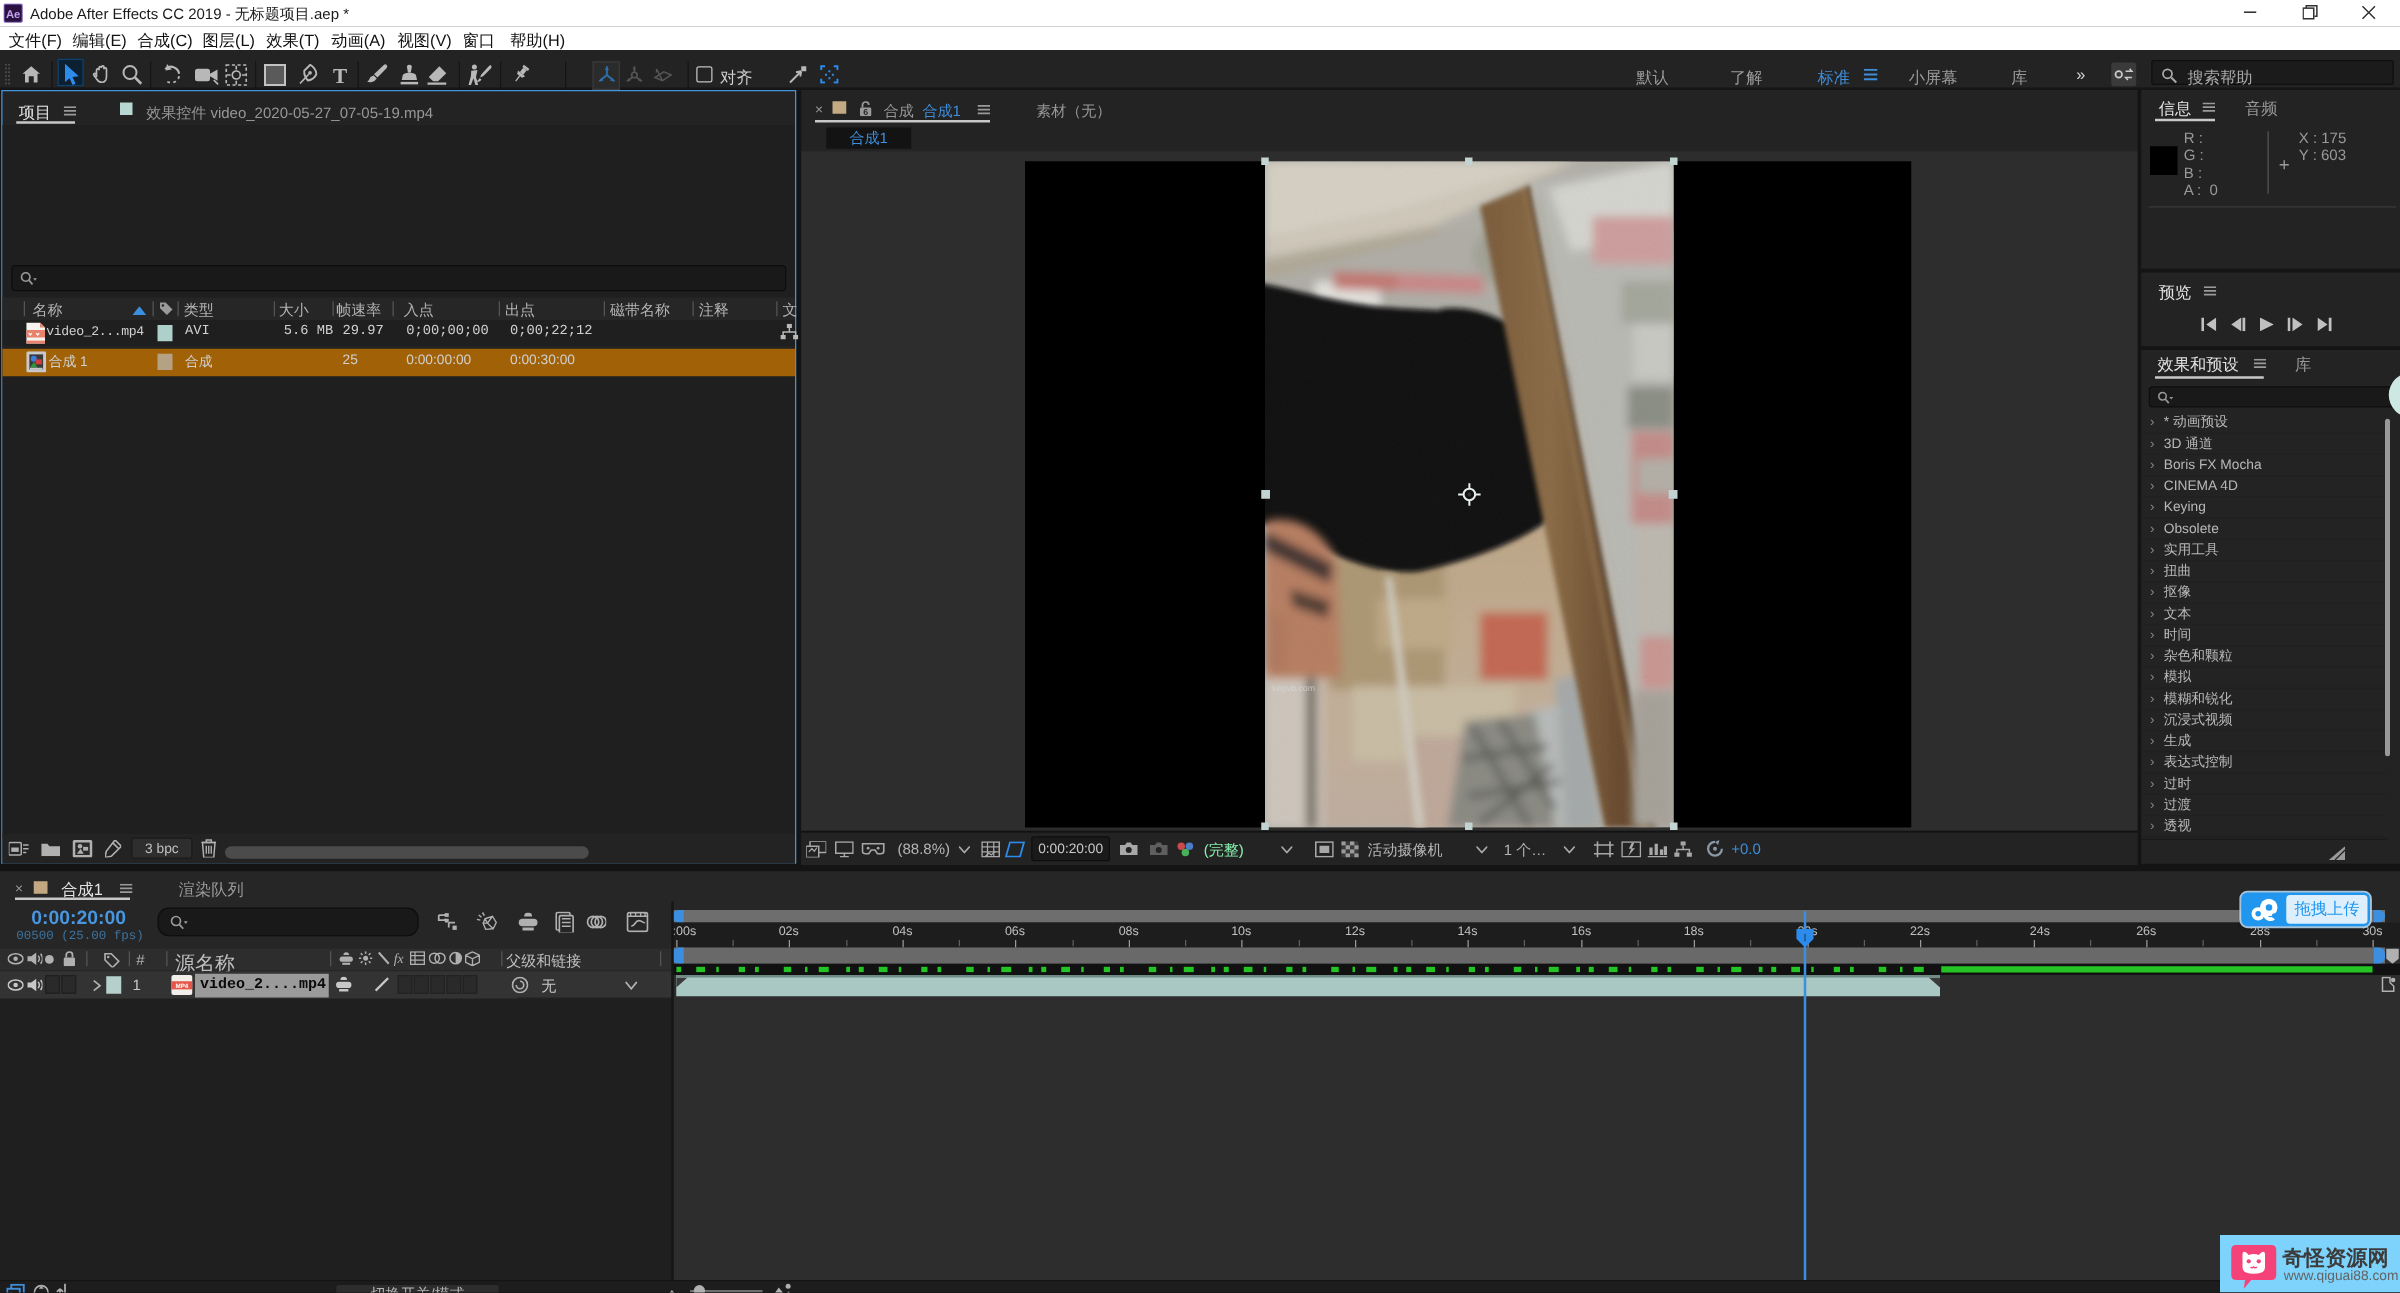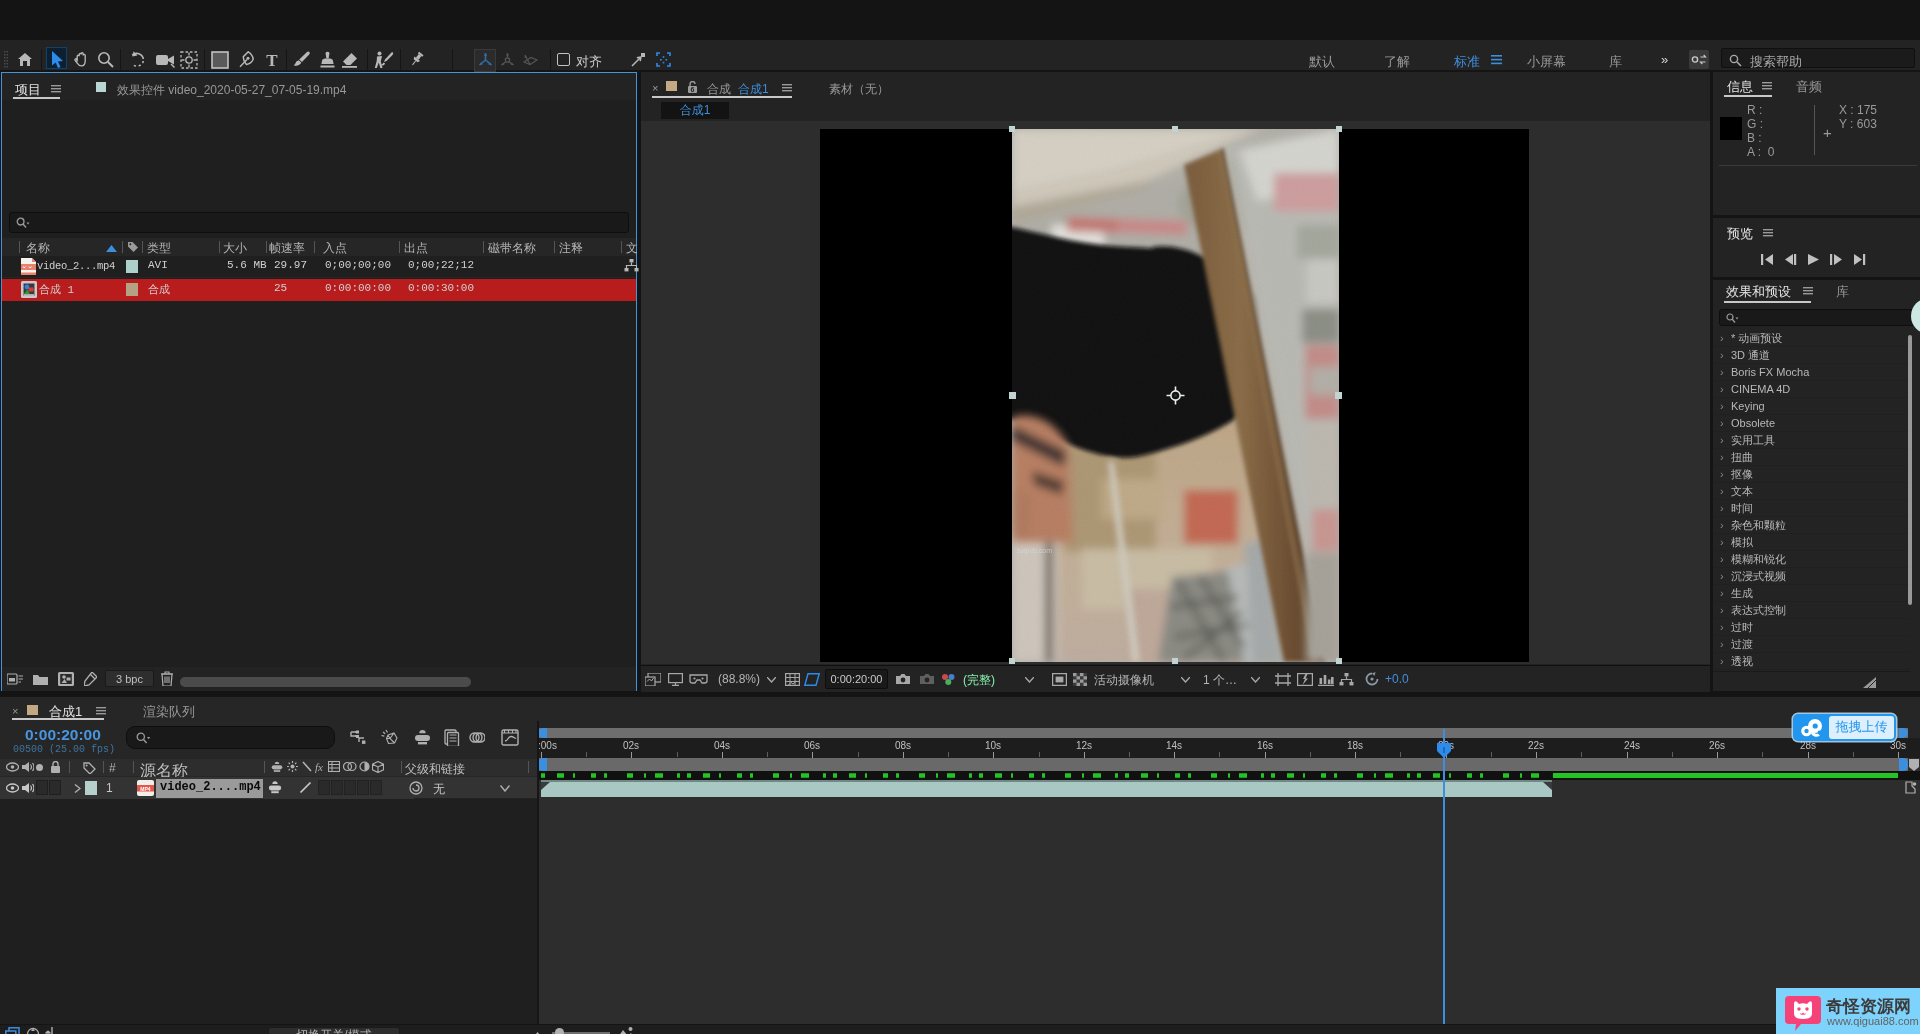--- a/index.html
+++ b/index.html
@@ -31,21 +31,49 @@
 .dim{color:#9a9a9a}
 .fxrow{height:17px;line-height:17px;padding-left:18px;border-bottom:1px solid #202020;position:relative;white-space:nowrap}
 .fxrow::before{content:"\203A";position:absolute;left:7px;color:#8a8a8a}
 .thead-ico{position:absolute;top:2px}
 .chip{position:absolute;width:12px;height:13px}
 svg{display:block}
 </style></head>
 <body>
 <div id="app">
 
-
+<div class="abs" id="titlebar">
+  <svg class="abs" style="left:3px;top:3px" width="15" height="15">
+        <rect x="0" y="0" width="15" height="15" rx="2" fill="#2a1240" stroke="#7e57b8" stroke-width="1.4"></rect>
+        <text x="7.5" y="11" font-size="9" font-weight="bold" fill="#c5a3f0" text-anchor="middle" font-family="Liberation Sans">Ae</text>
+      </svg>
+  <div class="abs tx" style="left:24px;top:3px;font-size:12px;color:#1a1a1a">Adobe After Effects CC 2019 - 无标题项目.aep *</div>
+  <svg class="abs" style="left:1795px;top:9px" width="14" height="2">
+        <rect width="10" height="1.4" fill="#333"></rect>
+      </svg>
+  <svg class="abs" style="left:1842px;top:4px" width="13" height="13">
+        <rect x="0.5" y="2.5" width="8.5" height="8.5" fill="none" stroke="#333" stroke-width="1.2"></rect>
+        <path d="M3 2.5 V0.5 H11.5 V9 H9.5" fill="none" stroke="#333" stroke-width="1.2"></path>
+      </svg>
+  <svg class="abs" style="left:1889px;top:4px" width="12" height="12">
+        <path d="M1 1 L11 11 M11 1 L1 11" stroke="#333" stroke-width="1.2"></path>
+      </svg>
+</div>
+
+<div class="abs" id="menubar">
+  <div class="menuitem" style="left:7px">文件(F)</div>
+  <div class="menuitem" style="left:58px">编辑(E)</div>
+  <div class="menuitem" style="left:110px">合成(C)</div>
+  <div class="menuitem" style="left:162px">图层(L)</div>
+  <div class="menuitem" style="left:213px">效果(T)</div>
+  <div class="menuitem" style="left:265px">动画(A)</div>
+  <div class="menuitem" style="left:318px">视图(V)</div>
+  <div class="menuitem" style="left:370px">窗口</div>
+  <div class="menuitem" style="left:408px">帮助(H)</div>
+</div>
 
 <div class="abs" id="toolbar">
   <svg class="abs" style="left:4px;top:5px" width="4" height="18">
         <g fill="#4a4a4a">
           <rect y="0" width="1.5" height="1.5"></rect>
           <rect y="3" width="1.5" height="1.5"></rect>
           <rect y="6" width="1.5" height="1.5"></rect>
           <rect y="9" width="1.5" height="1.5"></rect>
           <rect y="12" width="1.5" height="1.5"></rect>
           <rect y="15" width="1.5" height="1.5"></rect>
@@ -257,21 +285,21 @@
     <div class="abs tx" style="left:272px;top:3px">29.97</div>
     <div class="abs tx" style="left:323px;top:3px">0;00;00;00</div>
     <div class="abs tx" style="left:406px;top:3px">0;00;22;12</div>
     <svg class="abs" style="left:622px;top:3px" width="15" height="14" viewBox="0 0 15 14">
           <rect x="5.5" y="0" width="4" height="3.4" fill="#b8b8b8"></rect>
           <rect x="0.5" y="9" width="4" height="3.4" fill="#b8b8b8"></rect>
           <rect x="10.5" y="9" width="4" height="3.4" fill="#b8b8b8"></rect>
           <path d="M7.5 3.4 V6.5 M2.5 9 V6.5 H12.5 V9" stroke="#b8b8b8" stroke-width="1.2" fill="none"></path>
         </svg>
   </div>
-  <div class="abs" style="left:0;top:206px;width:634px;height:22px;background:#b91c1c;font-family:Liberation Mono, monospace;font-size:11px;color:#d0d0d0">
+  <div class="abs" style="left:0;top:206px;width:634px;height:22px;background:#a16207;font-family:Liberation Sans, sans-serif;font-size:11px;color:#d0d0d0">
     <svg class="abs" style="left:19px;top:2px" width="16" height="17" viewBox="0 0 16 17">
           <rect x="0" y="0" width="16" height="17" rx="1.5" fill="#c9c9c9"></rect>
           <rect x="2.5" y="2.5" width="11" height="12" fill="#3a3a3a"></rect>
           <g fill="#c9c9c9">
             <rect x="0.8" y="1" width="1.4" height="1.6"></rect>
             <rect x="0.8" y="4.5" width="1.4" height="1.6"></rect>
             <rect x="0.8" y="8" width="1.4" height="1.6"></rect>
             <rect x="0.8" y="11.5" width="1.4" height="1.6"></rect>
             <rect x="13.8" y="1" width="1.4" height="1.6"></rect>
             <rect x="13.8" y="4.5" width="1.4" height="1.6"></rect>

